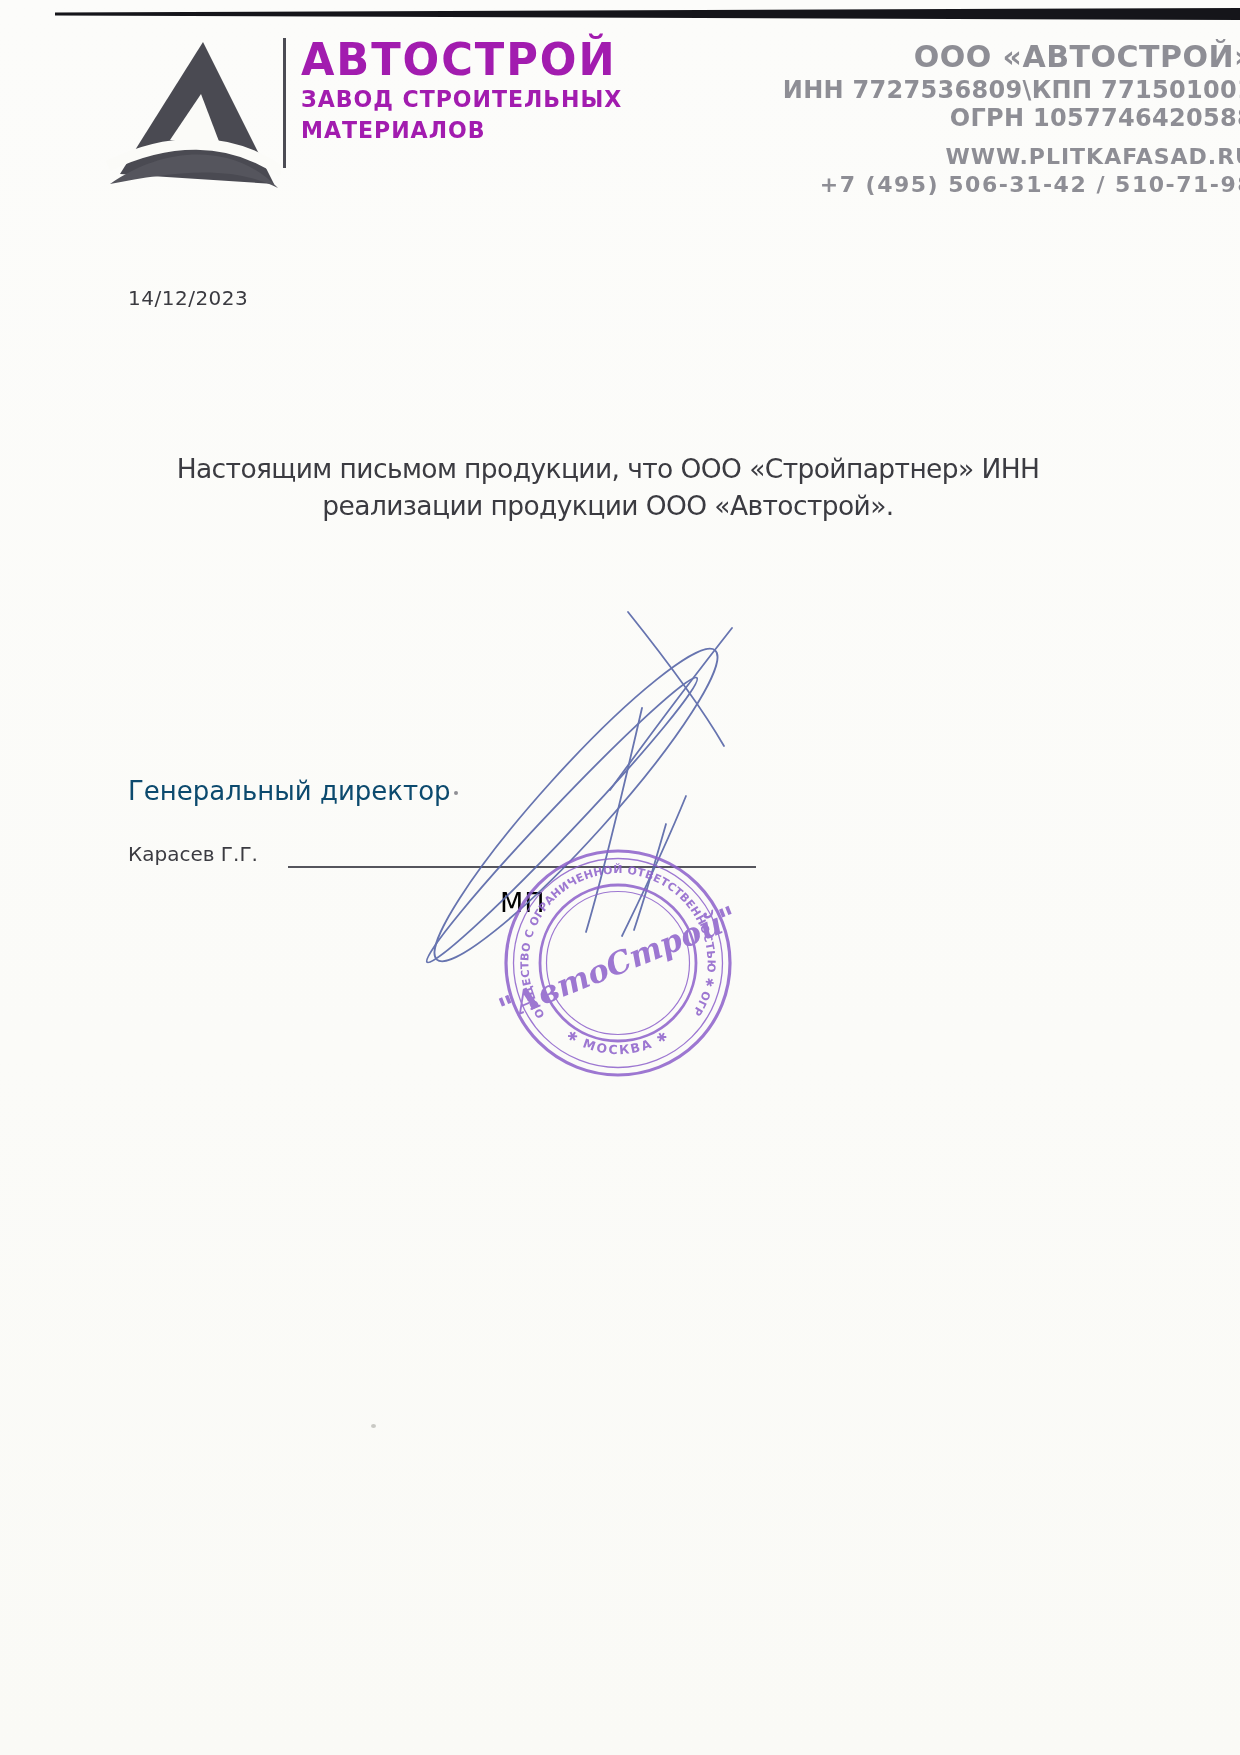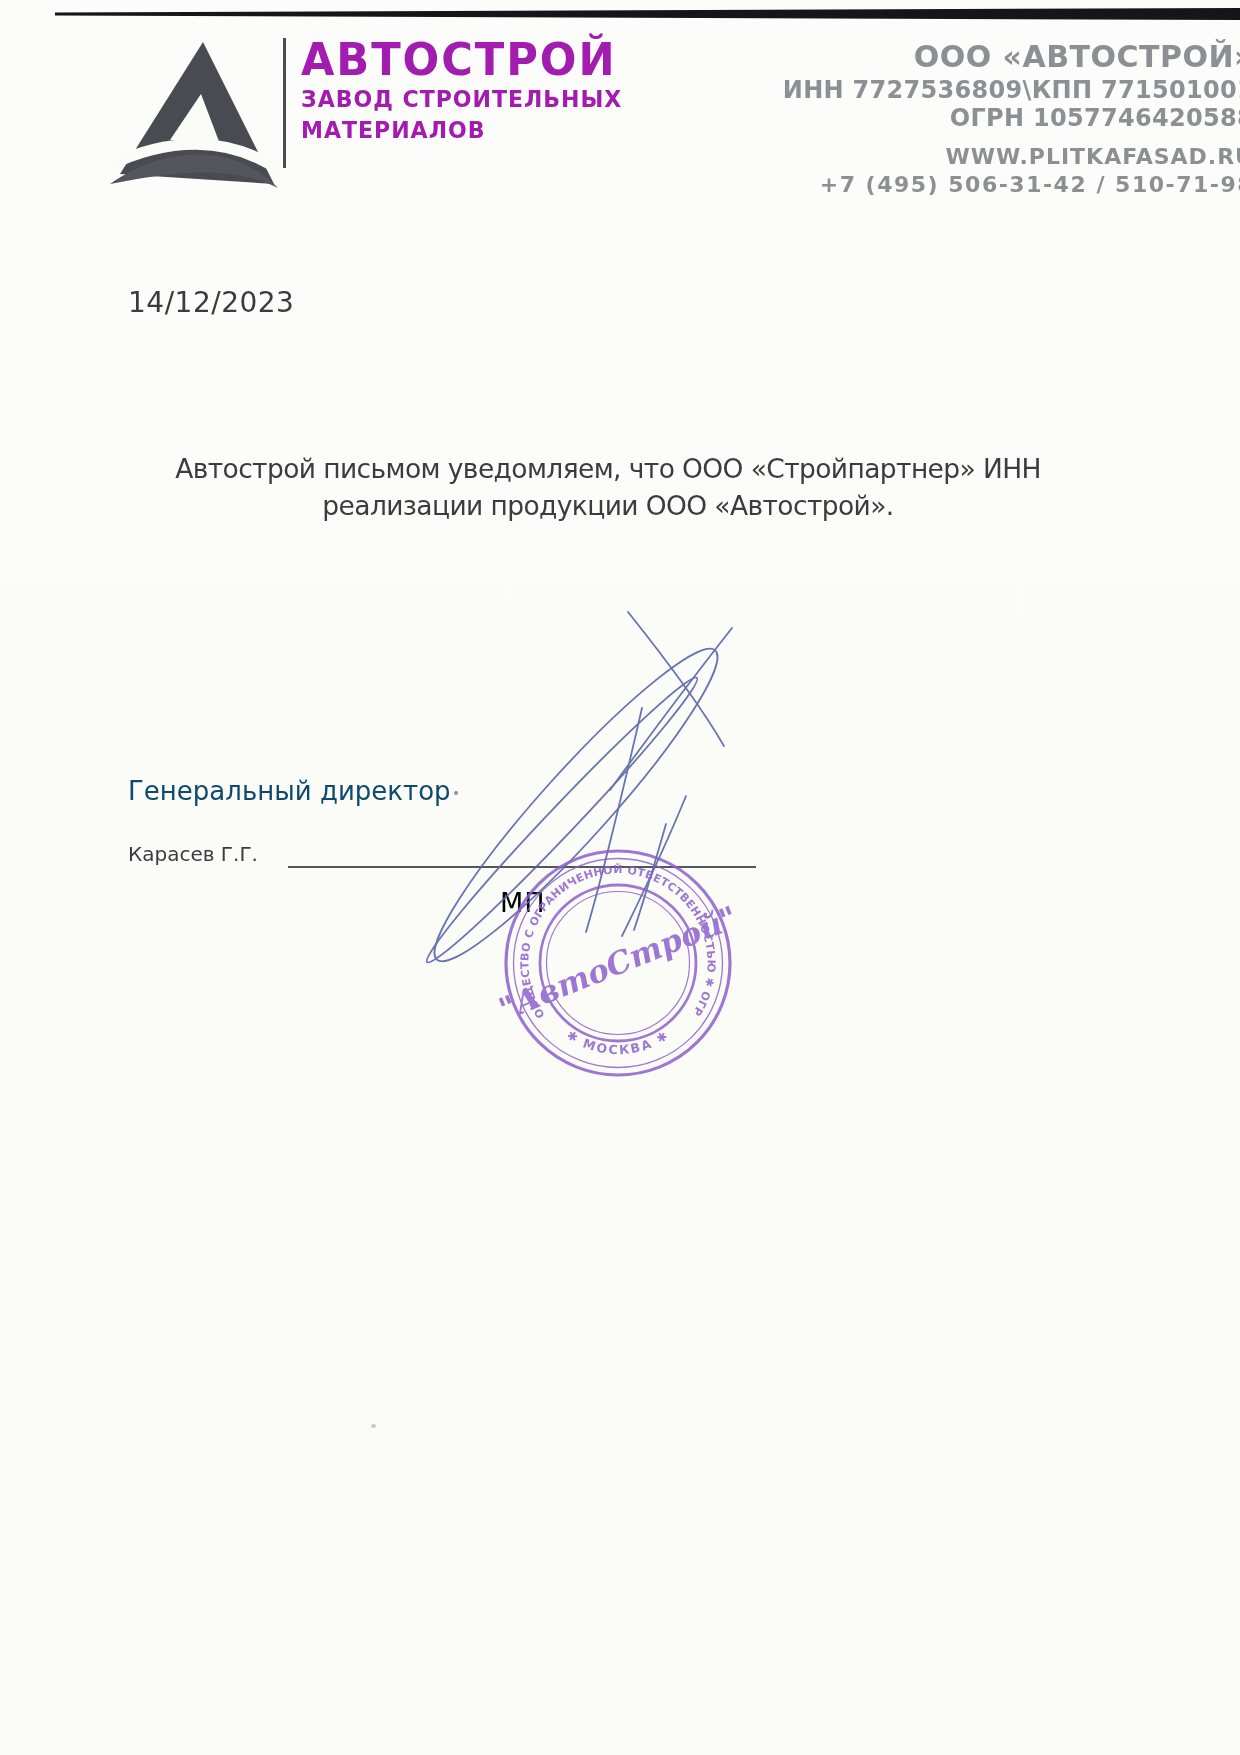--- a/index.html
+++ b/index.html
@@ -30,21 +30,21 @@
     transform:scaleX(.98);transform-origin:left;
   }
   .company-block{
     right:-14px;top:40px;text-align:right;color:#8e8e95;
   }
   .company-block .name{font-size:30px;font-weight:bold;letter-spacing:.5px;line-height:34px;margin-bottom:3px;}
   .company-block .reg{font-size:24px;font-weight:bold;letter-spacing:.3px;line-height:27.5px;}
   .company-block .web{margin-top:11px;font-size:22px;font-weight:bold;letter-spacing:1px;line-height:28px;}
   .company-block .phone{font-size:22px;font-weight:bold;letter-spacing:1.5px;line-height:28px;}
   
-  .date{left:128px;top:286px;font-size:28px;color:#3a3a40;letter-spacing:.5px;}
+  .date{left:128px;top:286px;font-size:20px;color:#3a3a40;letter-spacing:.5px;}
   .paragraph{
     left:128px;top:450px;width:960px;text-align:center;color:#3b3b41;
   }
   .paragraph .pline{font-size:26.5px;line-height:37px;letter-spacing:-0.6px;white-space:nowrap;}
   .signer-title{left:128px;top:776px;font-size:26px;color:#0c4a6e;}
   .signer-name{left:128px;top:842px;font-size:20px;color:#3b3b41;}
   .sig-line{left:288px;top:866px;width:468px;height:0;border-top:2px solid #55555c;}
   .mp{left:500px;top:887px;font-size:27px;color:#000000;letter-spacing:1px;}
   .speck1{left:454px;top:791px;width:4px;height:4px;border-radius:50%;background:#8f8f95;}
   .speck2{left:371px;top:1424px;width:5px;height:4px;border-radius:50%;background:#c9c9c4;}
@@ -77,21 +77,21 @@
   <div class="name">ООО «АВТОСТРОЙ»</div>
   <div class="reg">ИНН 7727536809\КПП 771501001</div>
   <div class="reg">ОГРН 1057746420588</div>
   <div class="web">WWW.PLITKAFASAD.RU</div>
   <div class="phone">+7 (495) 506-31-42 / 510-71-98</div>
 </div>
 
 <div class="abs date">14/12/2023</div>
 
 <div class="abs paragraph">
-  <div class="pline">Автострой письмом уведомляем, что ООО «Стройпартнер» ИНН</div>
+  <div class="pline">Настоящим письмом продукции, что ООО «Стройпартнер» ИНН</div>
   <div class="pline">реализации продукции ООО «Автострой».</div>
 </div>
 
 <div class="abs signer-title">Генеральный директор</div>
 <div class="abs signer-name">Карасев Г.Г.</div>
 <div class="abs sig-line"></div>
 <div class="abs mp">МП</div>
 <div class="abs speck1"></div>
 <div class="abs speck2"></div>
 

